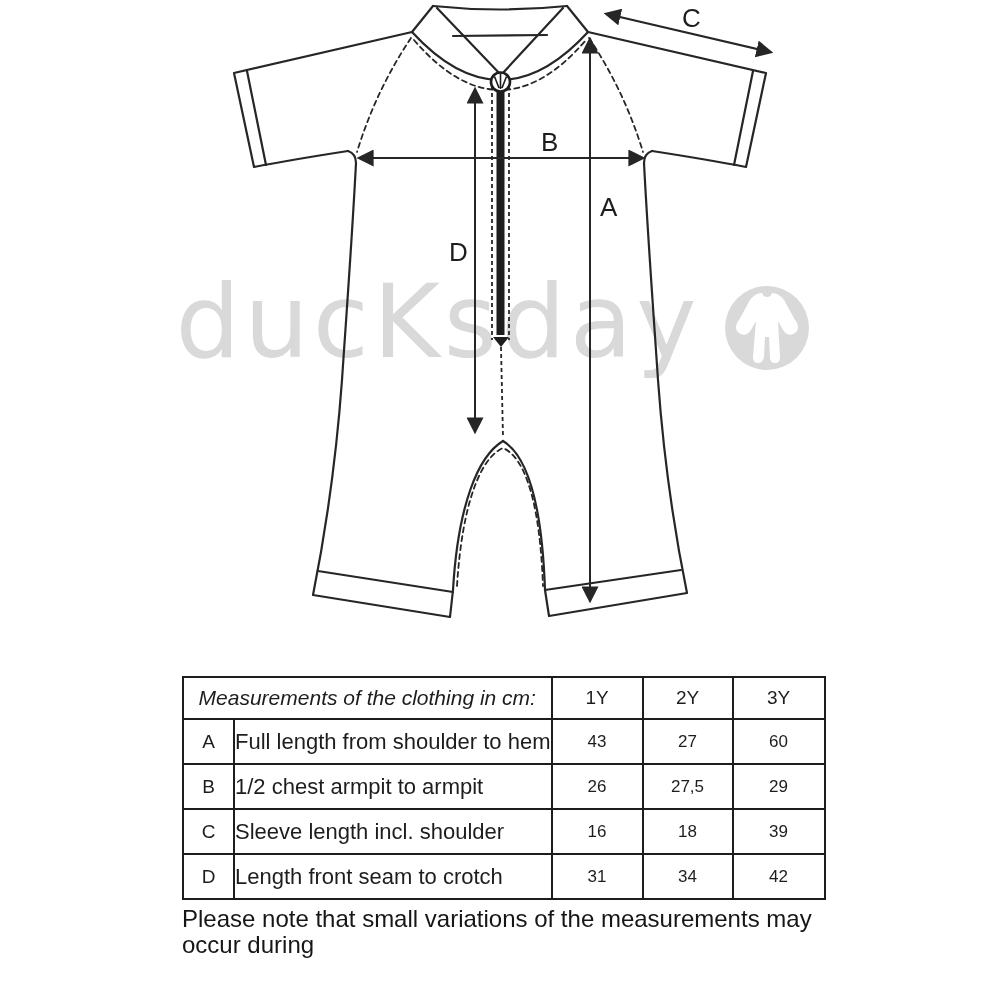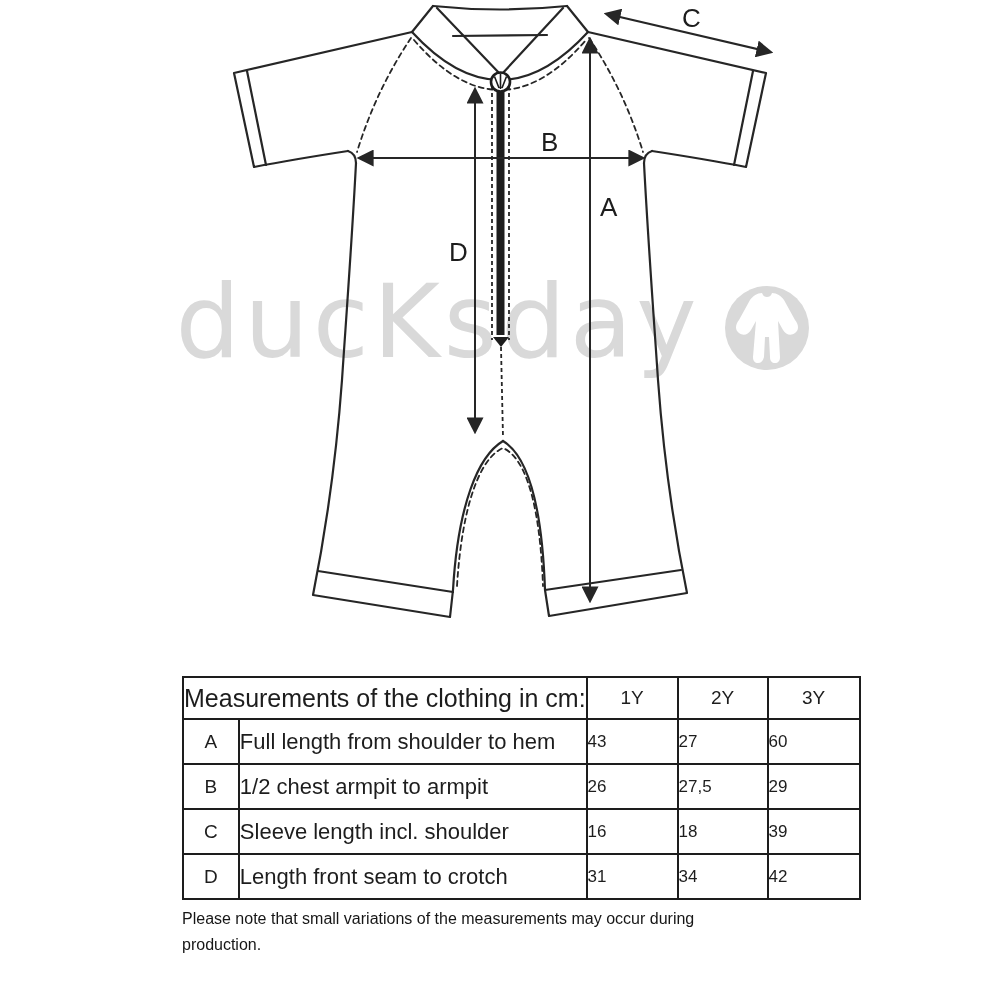--- a/index.html
+++ b/index.html
@@ -24,32 +24,32 @@
   }
   .meas-table th, .meas-table td {
     border: 2px solid #1d1d1d;
     font-weight: normal;
     padding: 0;
     overflow: hidden;
     white-space: nowrap;
   }
   .meas-table .row-head { height: 42px; }
   .meas-table .row-data { height: 45px; }
-  .cell-title { text-align: center; padding-left: 8px; font-size: 25px; }
+  .cell-title { text-align: center; padding-left: 8px; font-size: 21px; font-style: italic; }
   .cell-size  { font-size: 19px; }
   .cell-letter { text-align: center; font-size: 19px; }
   .cell-desc  { text-align: left; padding-left: 8px; font-size: 22px; }
-  .cell-val   { font-size: 17px; }
+  .cell-val   { text-align: center; font-size: 17px; }
 
   .notes {
     position: absolute;
     left: 182px;
     top: 906px;
     width: 660px;
-    font-size: 16px;
+    font-size: 24px;
     line-height: 26px;
     color: #161616;
   }
 </style>
 </head>
 <body>
 
 <div class="page">
 
   <svg class="diagram-svg" width="1000" height="660" viewBox="0 0 1000 660">
@@ -170,16 +170,15 @@
       <td class="cell-desc">Length front seam to crotch</td>
       <td class="cell-val">31</td>
       <td class="cell-val">34</td>
       <td class="cell-val">42</td>
     </tr>
   </tbody>
     </table>
 
   <div class="notes">
     <div>Please note that small variations of the measurements may occur during</div>
-    <div>production.</div>
   </div>
 
 </div>
 
 </body></html>

